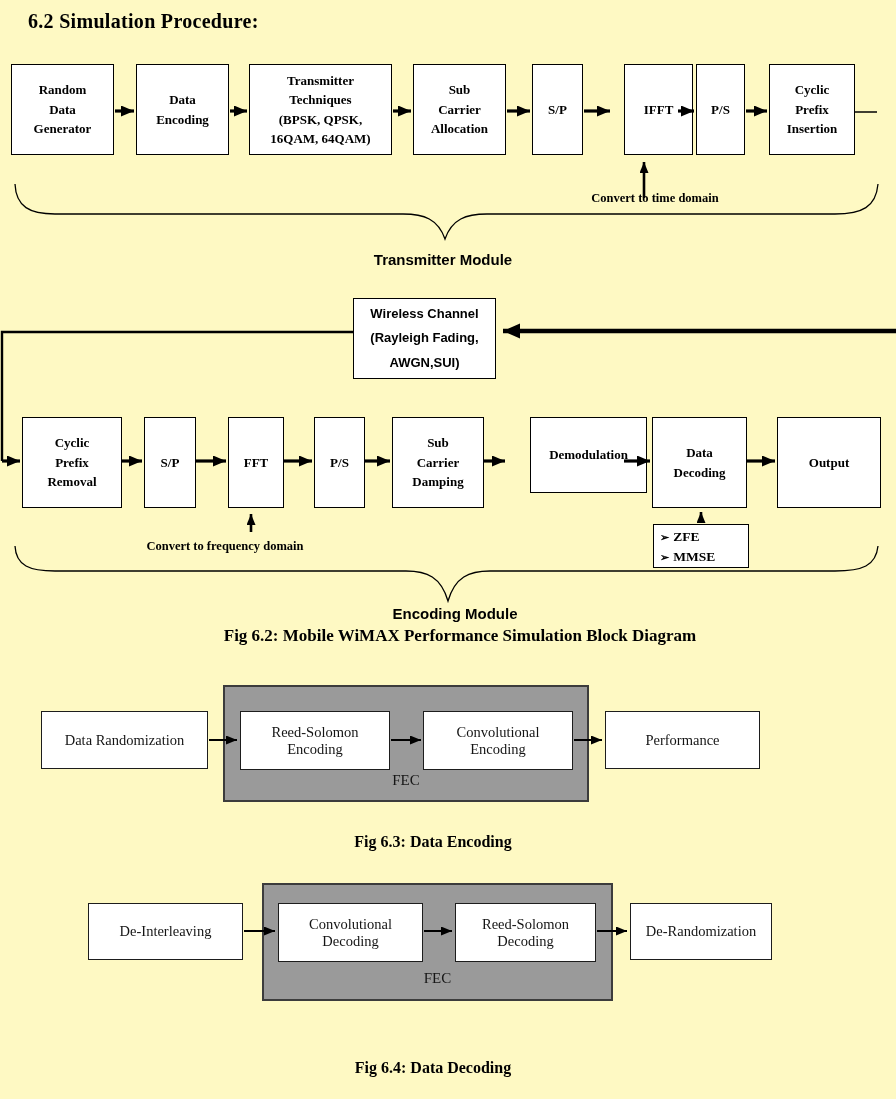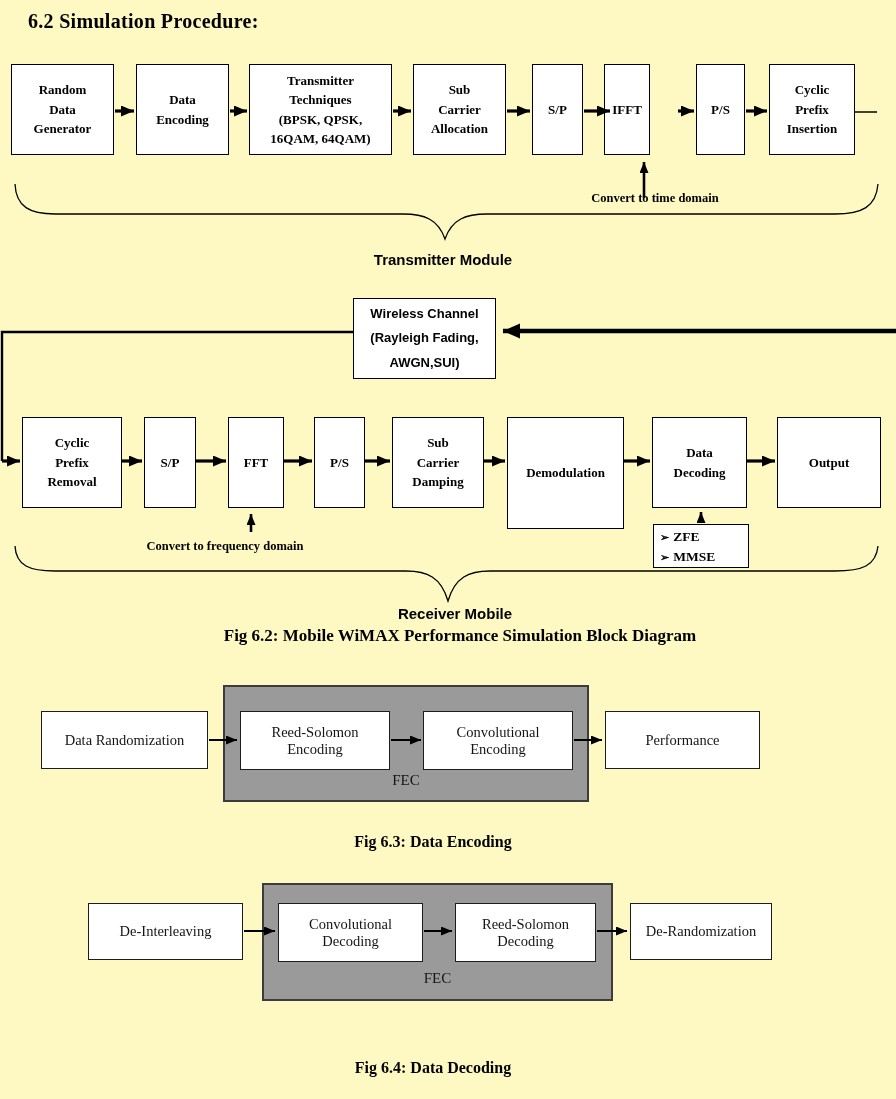--- a/index.html
+++ b/index.html
@@ -36,21 +36,21 @@
   <div class="blk" style="left:136px;top:64px;width:93px;height:91px">Data
 Encoding</div>
   <div class="blk" style="left:249px;top:64px;width:143px;height:91px">Transmitter
 Techniques
 (BPSK, QPSK,
 16QAM, 64QAM)</div>
   <div class="blk" style="left:413px;top:64px;width:93px;height:91px">Sub
 Carrier
 Allocation</div>
   <div class="blk" style="left:532px;top:64px;width:51px;height:91px">S/P</div>
-  <div class="blk" style="left:604px;top:64px;width:46px;height:91px">IFFT</div>
+  <div class="blk" style="left:624px;top:64px;width:69px;height:91px">IFFT</div>
   <div class="blk" style="left:696px;top:64px;width:49px;height:91px">P/S</div>
   <div class="blk" style="left:769px;top:64px;width:86px;height:91px">Cyclic
 Prefix
 Insertion</div>
 
   <div class="note" style="left:555px;top:191px;width:200px">Convert to time domain</div>
   <div class="moduleLabel" style="left:343px;top:251px;width:200px">Transmitter Module</div>
 
   <div class="blk chan" style="left:353px;top:298px;width:143px;height:81px">Wireless Channel
 (Rayleigh Fading,
@@ -58,39 +58,39 @@
 
   <div class="blk" style="left:22px;top:417px;width:100px;height:91px">Cyclic
 Prefix
 Removal</div>
   <div class="blk" style="left:144px;top:417px;width:52px;height:91px">S/P</div>
   <div class="blk" style="left:228px;top:417px;width:56px;height:91px">FFT</div>
   <div class="blk" style="left:314px;top:417px;width:51px;height:91px">P/S</div>
   <div class="blk" style="left:392px;top:417px;width:92px;height:91px">Sub
 Carrier
 Damping</div>
-  <div class="blk" style="left:507px;top:417px;width:117px;height:112px">Demodulation</div>
+  <div class="blk" style="left:530px;top:417px;width:117px;height:76px">Demodulation</div>
   <div class="blk" style="left:652px;top:417px;width:95px;height:91px">Data
 Decoding</div>
   <div class="blk" style="left:777px;top:417px;width:104px;height:91px">Output</div>
 
   <div class="note" style="left:125px;top:539px;width:200px">Convert to frequency domain</div>
 
   <div class="zbox" style="left:653px;top:524px;width:96px;height:44px">
     <div class="zrow">
       <span class="zbullet">➢</span>
         <span>ZFE</span>
     </div>
     <div class="zrow">
       <span class="zbullet">➢</span>
         <span>MMSE</span>
     </div>
   </div>
 
-  <div class="moduleLabel" style="left:355px;top:605px;width:200px">Receiver Mobile</div>
+  <div class="moduleLabel" style="left:355px;top:605px;width:200px">Encoding Module</div>
   <div class="caption cap62" style="left:0;top:626px;width:896px">Fig 6.2: Mobile WiMAX Performance Simulation Block Diagram</div>
 
   <div class="grayband" style="left:223px;top:685px;width:366px;height:117px;background:#9a9a9a;border:2px solid #3c3c3c"></div>
   <div class="blk soft" style="left:41px;top:711px;width:167px;height:58px">Data Randomization</div>
   <div class="blk soft" style="left:240px;top:711px;width:150px;height:59px">Reed-Solomon
 Encoding</div>
   <div class="blk soft" style="left:423px;top:711px;width:150px;height:59px">Convolutional
 Encoding</div>
   <div class="blk soft" style="left:605px;top:711px;width:155px;height:58px">Performance</div>
   <div class="fecLabel" style="left:223px;top:772px;width:366px">FEC</div>

